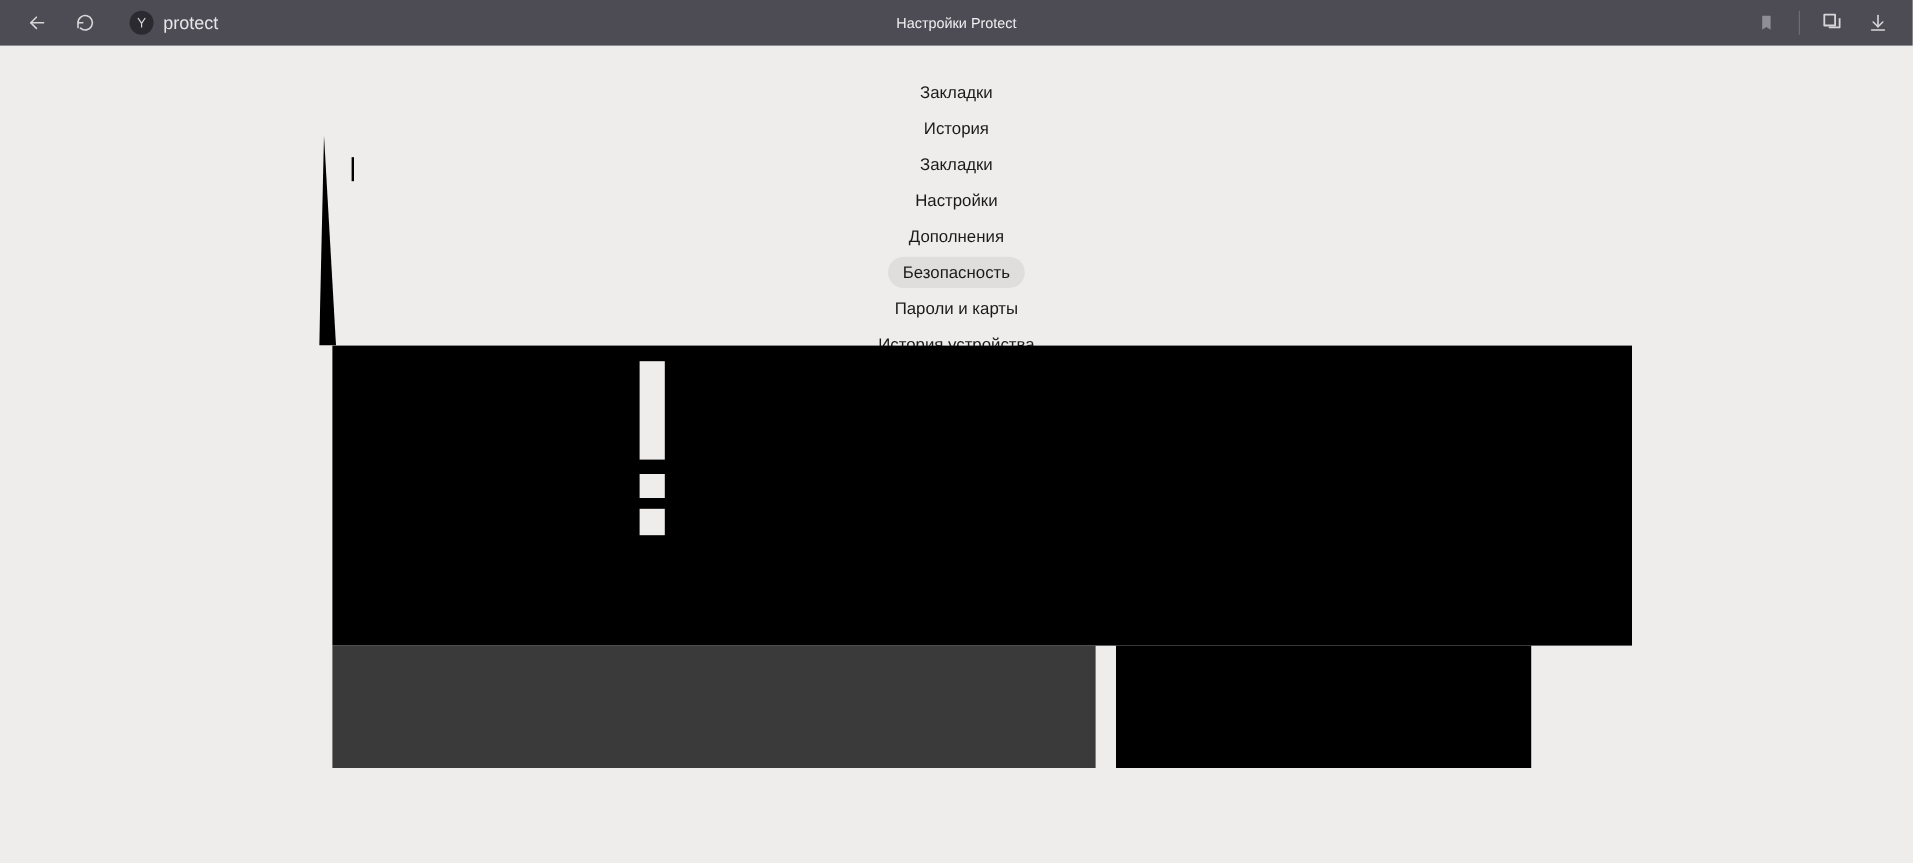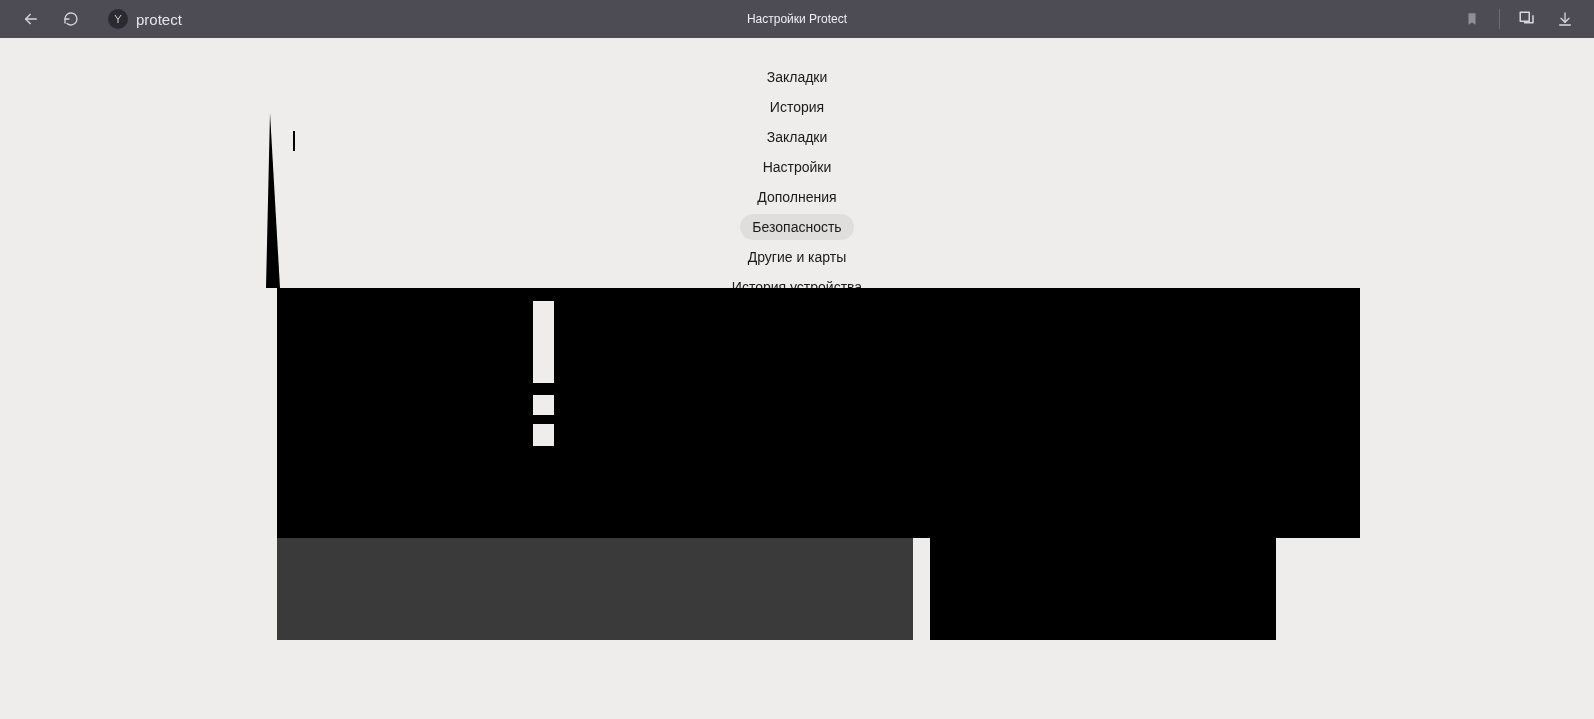--- a/index.html
+++ b/index.html
@@ -236,21 +236,21 @@
 </div>
 
 <div class="tabs-row">
   <div class="tabs" id="tabs-container">
       <div class="tab">Закладки</div>
       <div class="tab">История</div>
       <div class="tab">Закладки</div>
       <div class="tab">Настройки</div>
       <div class="tab">Дополнения</div>
       <div class="tab active">Безопасность</div>
-      <div class="tab">Другие и карты</div>
+      <div class="tab">Пароли и карты</div>
       <div class="tab">История устройства</div>
     </div>
 </div>
 
 <div class="content">
   <div class="pointer-shape">
     <svg width="14" height="175" viewBox="0 0 14 175">
       <polygon points="4,0 14,175 0,175" fill="#000"></polygon>
     </svg>
   </div>

